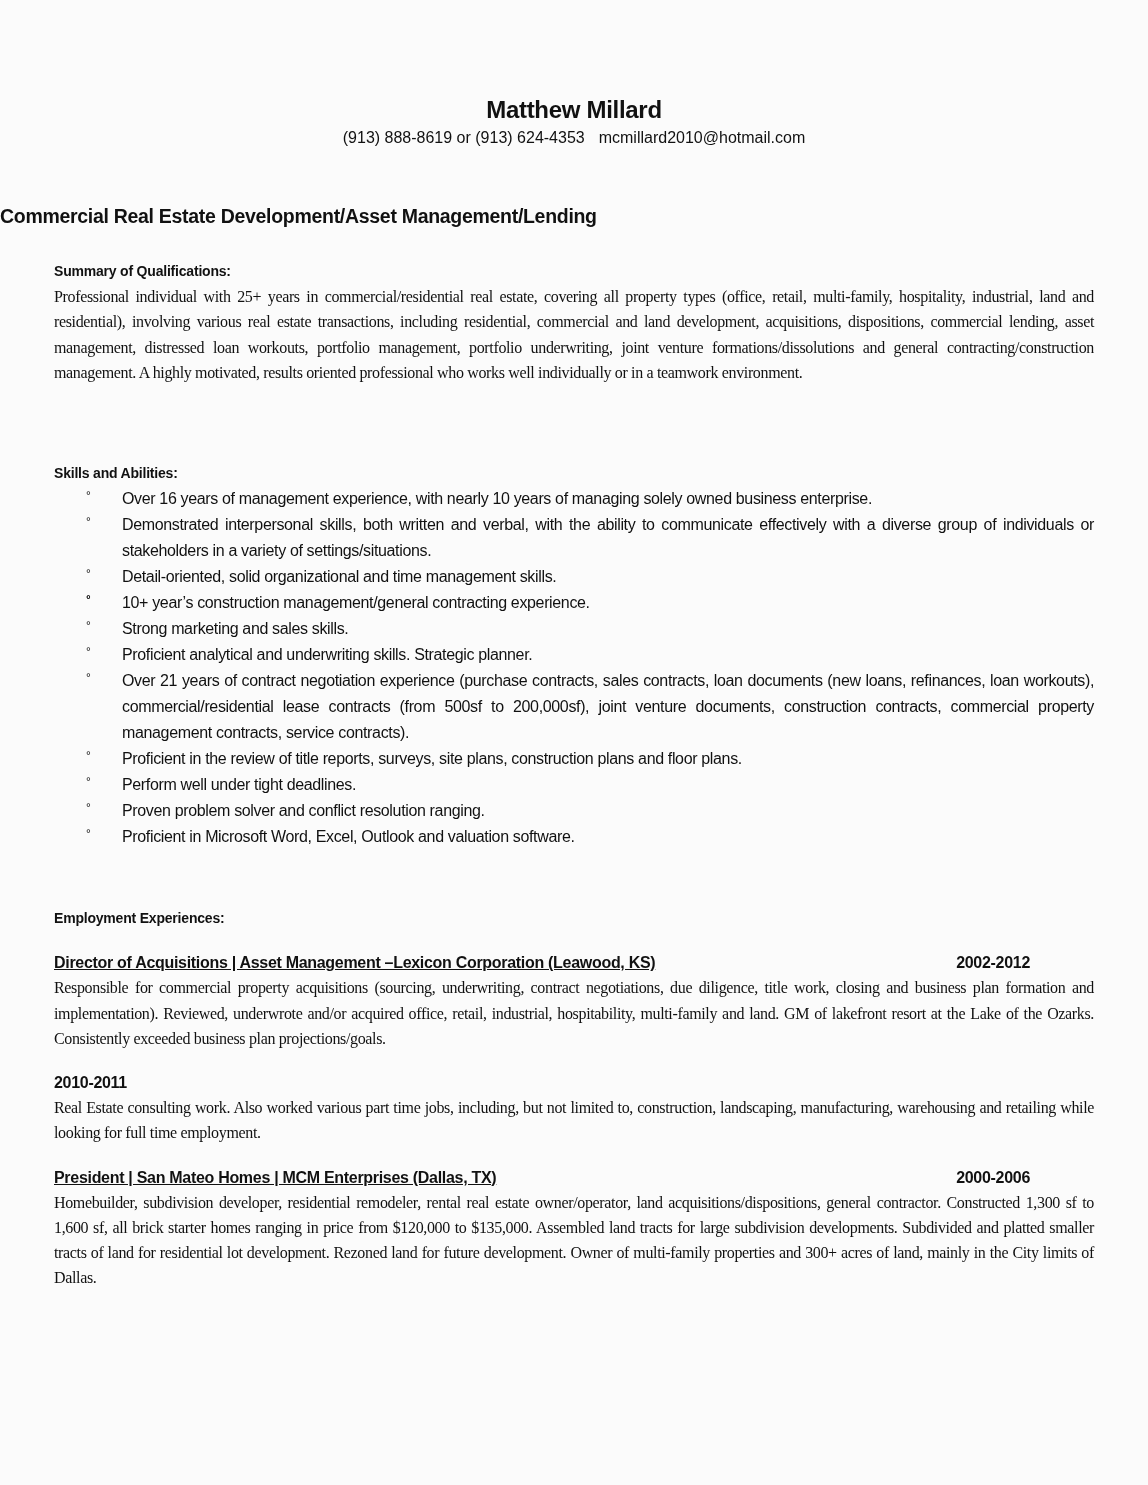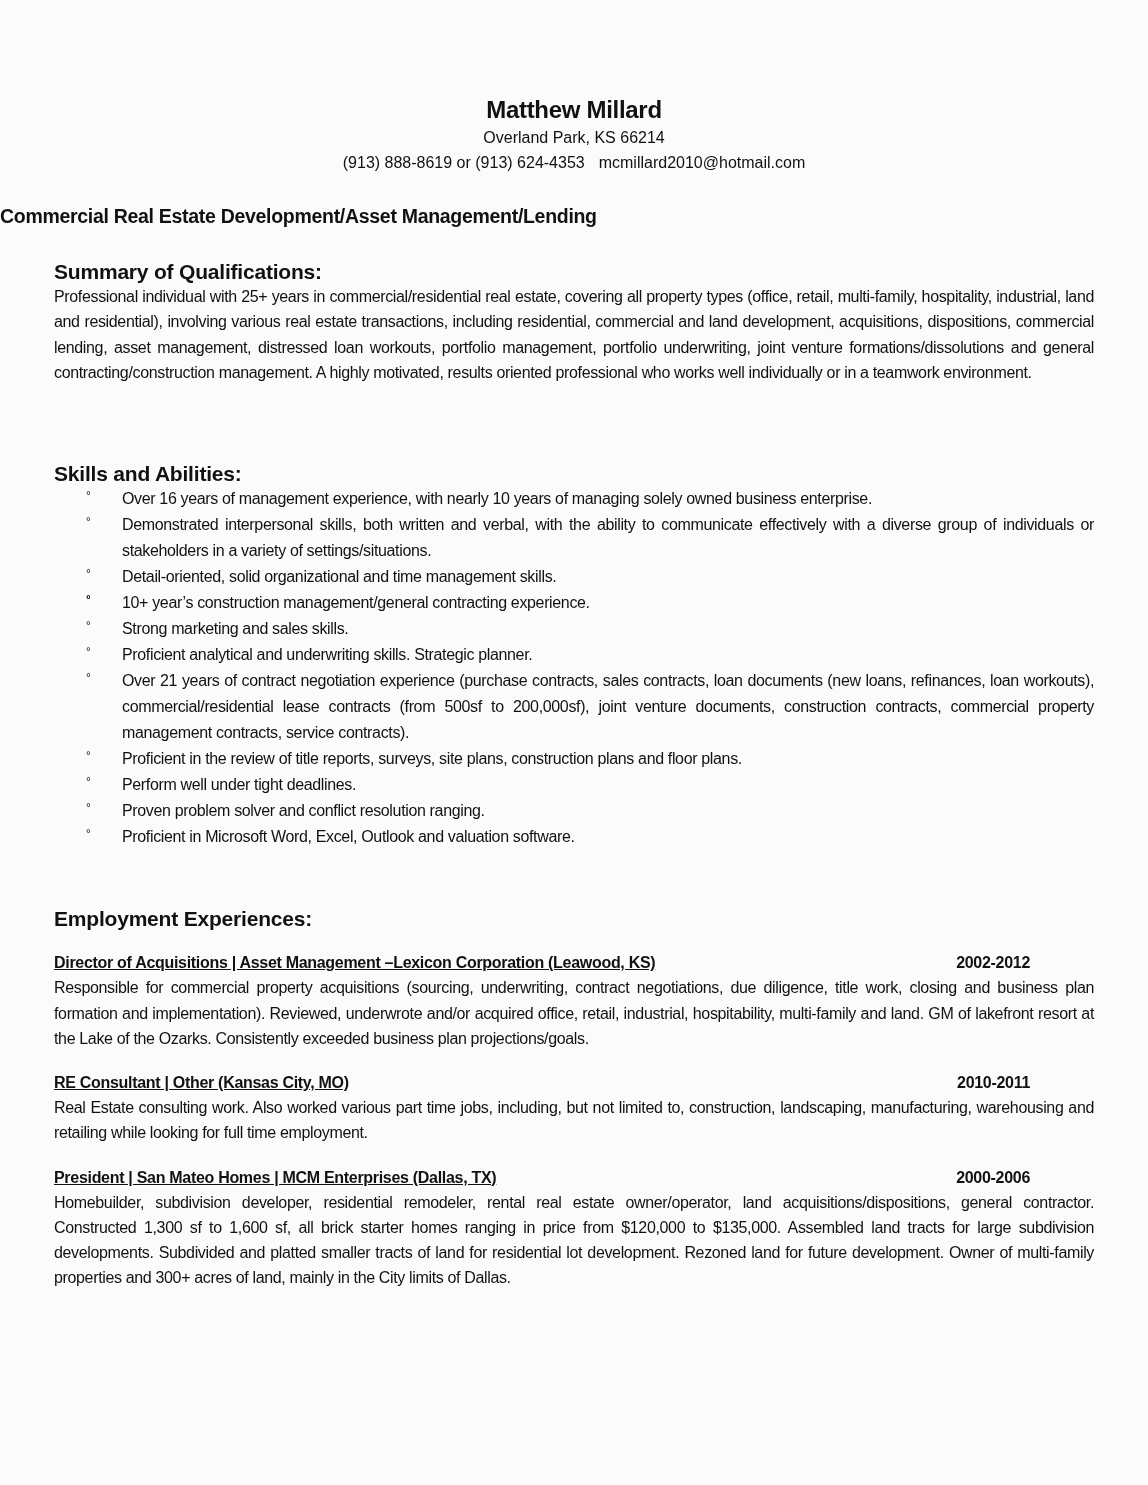--- a/index.html
+++ b/index.html
@@ -45,28 +45,29 @@
     }
     .content {
       position: absolute;
       left: 54px;
       width: 1040px;
       font-size: 16px;
       line-height: 25.2px;
     }
     .section-title {
       font-weight: bold;
-      font-size: 21px;
+      font-size: 14px;
       margin: 0;
       letter-spacing: -0.2px;
     }
     .para {
       margin: 0;
       text-align: justify;
       letter-spacing: -0.35px;
+      font-family: Liberation Serif, serif;
     }
     .summary { top: 259px; }
     .skills { top: 461px; }
     .skills ul {
       list-style: none;
       margin: 0;
       padding: 0;
     }
     .skills li {
       position: relative;
@@ -94,21 +95,20 @@
     .job-title { text-decoration: underline; }
     .job-dates { margin-right: 64px; }
   </style>
 </head>
 <body>
 
 <div class="page">
 
   <div class="header">
     <h1 class="name">Matthew Millard</h1>
-    <p class="contact-line">Overland Park, KS 66214</p>
     <p class="contact-line">
       <span>(913) 888-8619 or (913) 624-4353</span><span class="gap"></span><span>mcmillard2010@hotmail.com</span>
     </p>
   </div>
 
   <h2 class="headline">Commercial Real Estate Development/Asset Management/Lending</h2>
 
   <div class="content summary">
     <h3 class="section-title">Summary of Qualifications:</h3>
     <p class="para">Professional individual with 25+ years in commercial/residential real estate, covering all property types (office, retail, multi-family, hospitality, industrial, land and residential), involving various real estate transactions, including residential, commercial and land development,  acquisitions, dispositions, commercial lending, asset management, distressed loan workouts, portfolio management, portfolio underwriting, joint venture formations/dissolutions and general contracting/construction management.   A highly motivated, results oriented professional who works well individually or in a teamwork environment.</p>
@@ -138,21 +138,20 @@
     <div class="job">
       <div class="job-header">
         <span class="job-title">Director of Acquisitions | Asset Management –Lexicon Corporation (Leawood, KS)</span>
         <span class="job-dates">2002-2012</span>
       </div>
       <p class="para">Responsible for commercial property acquisitions (sourcing, underwriting, contract negotiations, due diligence, title work, closing and business plan formation and implementation).  Reviewed, underwrote and/or acquired office, retail, industrial, hospitability, multi-family and land. GM of lakefront resort at the Lake of the Ozarks.   Consistently exceeded business plan projections/goals.</p>
     </div>
 
     <div class="job">
       <div class="job-header">
-        <span class="job-title">RE Consultant |  Other  (Kansas City, MO)</span>
         <span class="job-dates">2010-2011</span>
       </div>
       <p class="para">Real Estate consulting work.  Also worked various part time jobs, including, but not limited to, construction, landscaping, manufacturing, warehousing and retailing while looking for full time employment.</p>
     </div>
 
     <div class="job">
       <div class="job-header">
         <span class="job-title">President  |  San Mateo Homes | MCM Enterprises  (Dallas, TX)</span>
         <span class="job-dates">2000-2006</span>
       </div>

